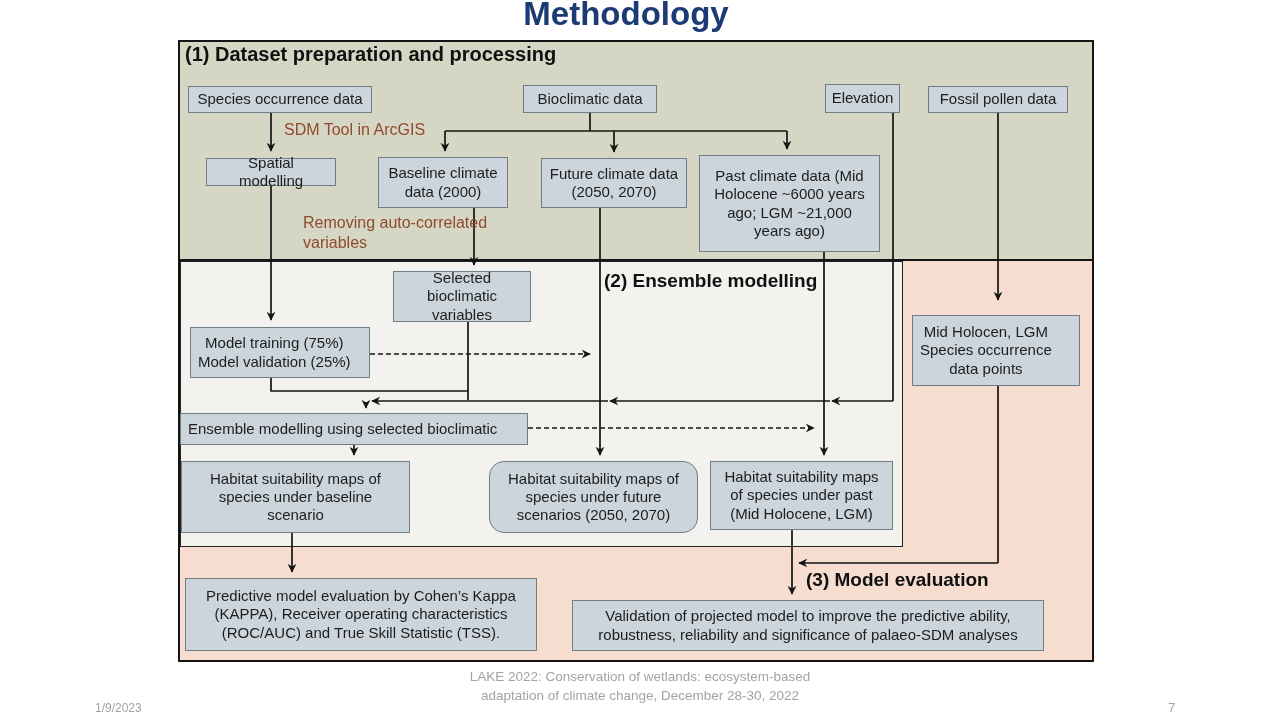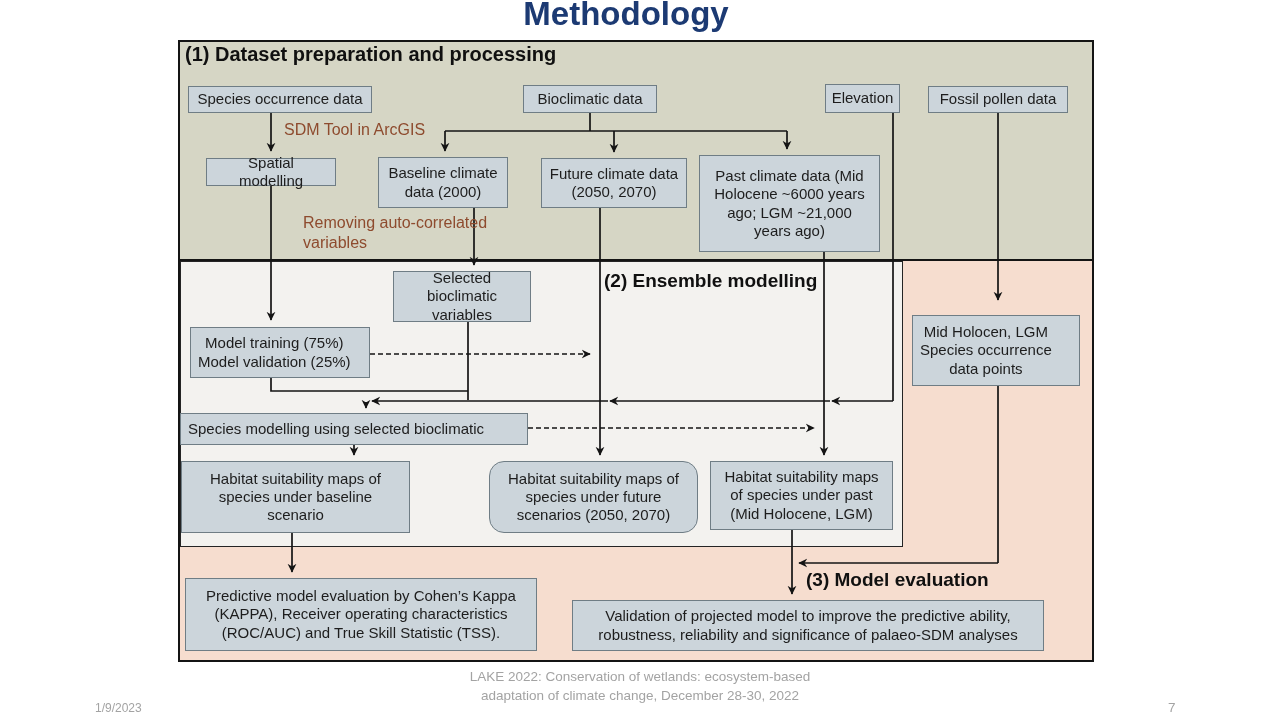--- a/index.html
+++ b/index.html
@@ -111,21 +111,21 @@
   <div class="box center b-bioclim">Bioclimatic data</div>
   <div class="box center b-elev">Elevation</div>
   <div class="box center b-fossil">Fossil pollen data</div>
   <div class="box center b-spatial">Spatial modelling</div>
   <div class="box b-baseline">Baseline climate data (2000)</div>
   <div class="box b-future">Future climate data (2050, 2070)</div>
   <div class="box b-past">Past climate data (Mid Holocene ~6000 years ago; LGM ~21,000 years ago)</div>
   <div class="box b-selected">Selected bioclimatic variables</div>
   <div class="box pre b-training">Model training (75%)
 Model validation (25%)</div>
-  <div class="box b-ensemble">Species modelling using selected bioclimatic</div>
+  <div class="box b-ensemble">Ensemble modelling using selected bioclimatic</div>
   <div class="box b-habbase">Habitat suitability maps of species under baseline scenario</div>
   <div class="box b-habfut">Habitat suitability maps of species under future scenarios (2050, 2070)</div>
   <div class="box b-habpast">Habitat suitability maps of species under past (Mid Holocene, LGM)</div>
   <div class="box pre b-midhol">Mid Holocen, LGM
 Species occurrence
 data points</div>
   <div class="box b-predict">Predictive model evaluation by Cohen’s Kappa (KAPPA), Receiver operating characteristics (ROC/AUC) and True Skill Statistic (TSS).</div>
   <div class="box b-valid">Validation of projected model to improve the predictive ability, robustness, reliability and significance of palaeo-SDM analyses</div>
 
   <div class="footer-date">1/9/2023</div>

